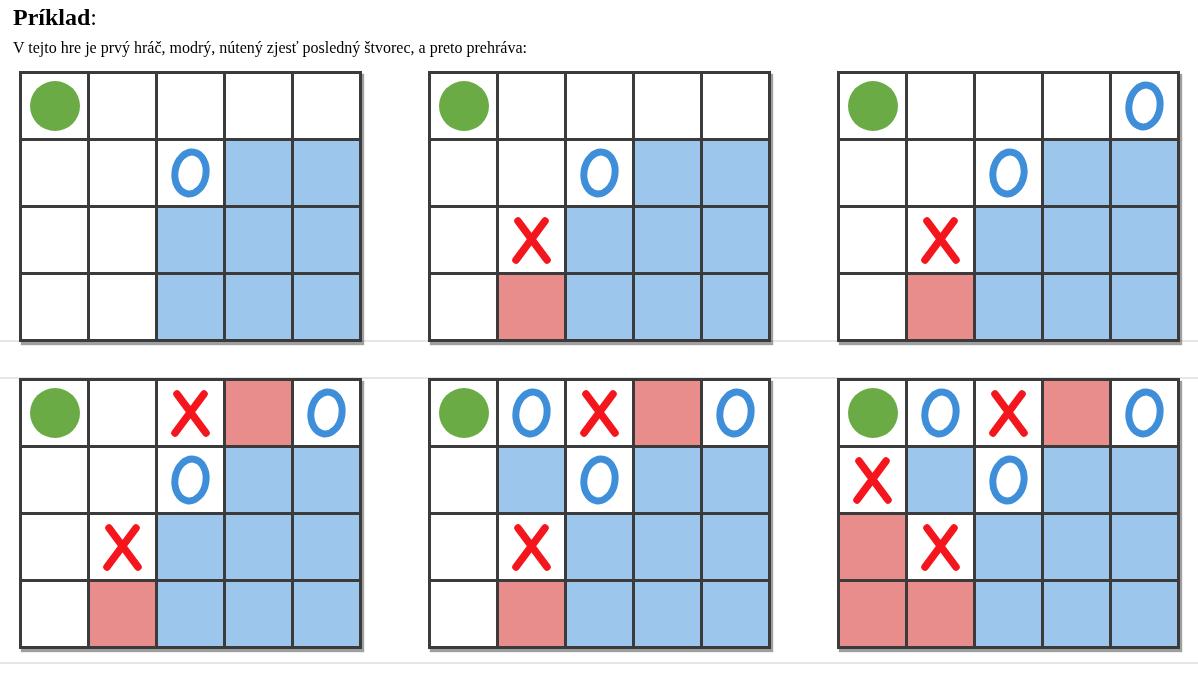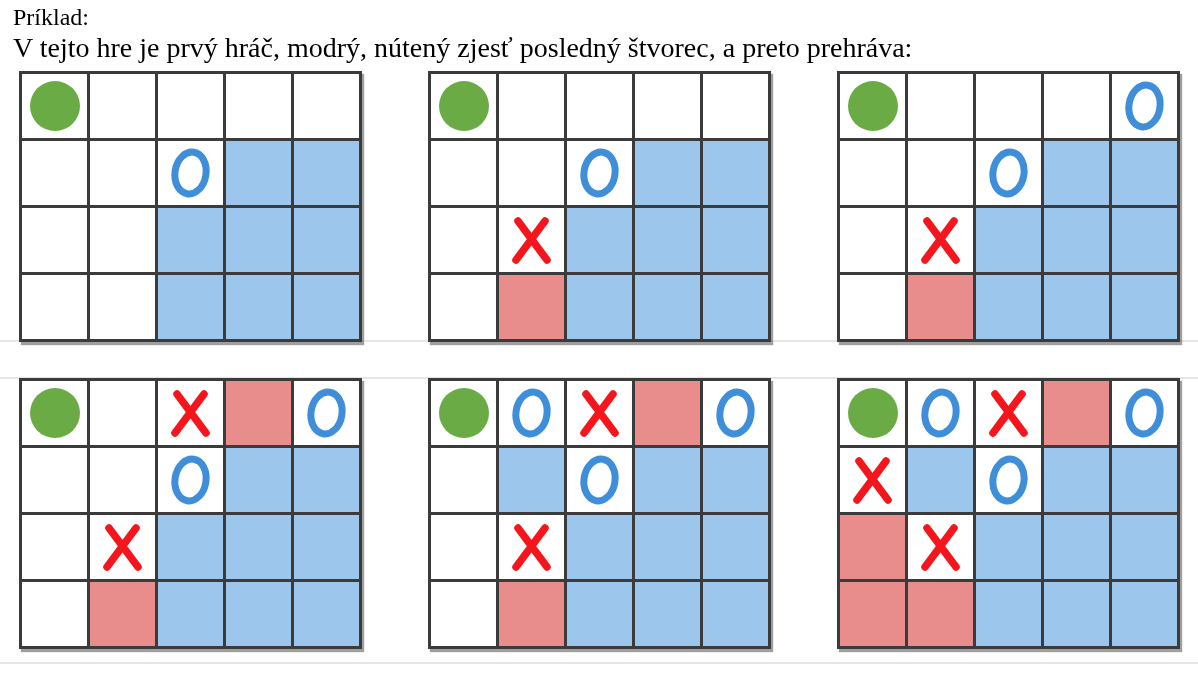--- a/index.html
+++ b/index.html
@@ -8,24 +8,24 @@
     background: #ffffff;
     font-family: "Liberation Serif", "DejaVu Serif", serif;
     position: relative;
     overflow: hidden;
     color: #000;
   }
   .heading {
     position: absolute; left: 13px; top: 2px;
     font-size: 24px; line-height: 30px;
   }
-  .heading .b { font-weight: normal; }
+  .heading .b { font-weight: bold; }
   .description {
     position: absolute; left: 13px; top: 33px;
-    font-size: 28px; line-height: 30px;
+    font-size: 16px; line-height: 30px;
     white-space: nowrap;
   }
   .hairline {
     position: absolute; left: 0; width: 1198px; height: 2px;
     background: #e6e6e6;
   }
   #boards { position: absolute; left: 0; top: 0; width: 1198px; height: 675px; }
   .board {
     position: absolute;
     width: 343px; height: 271px;

